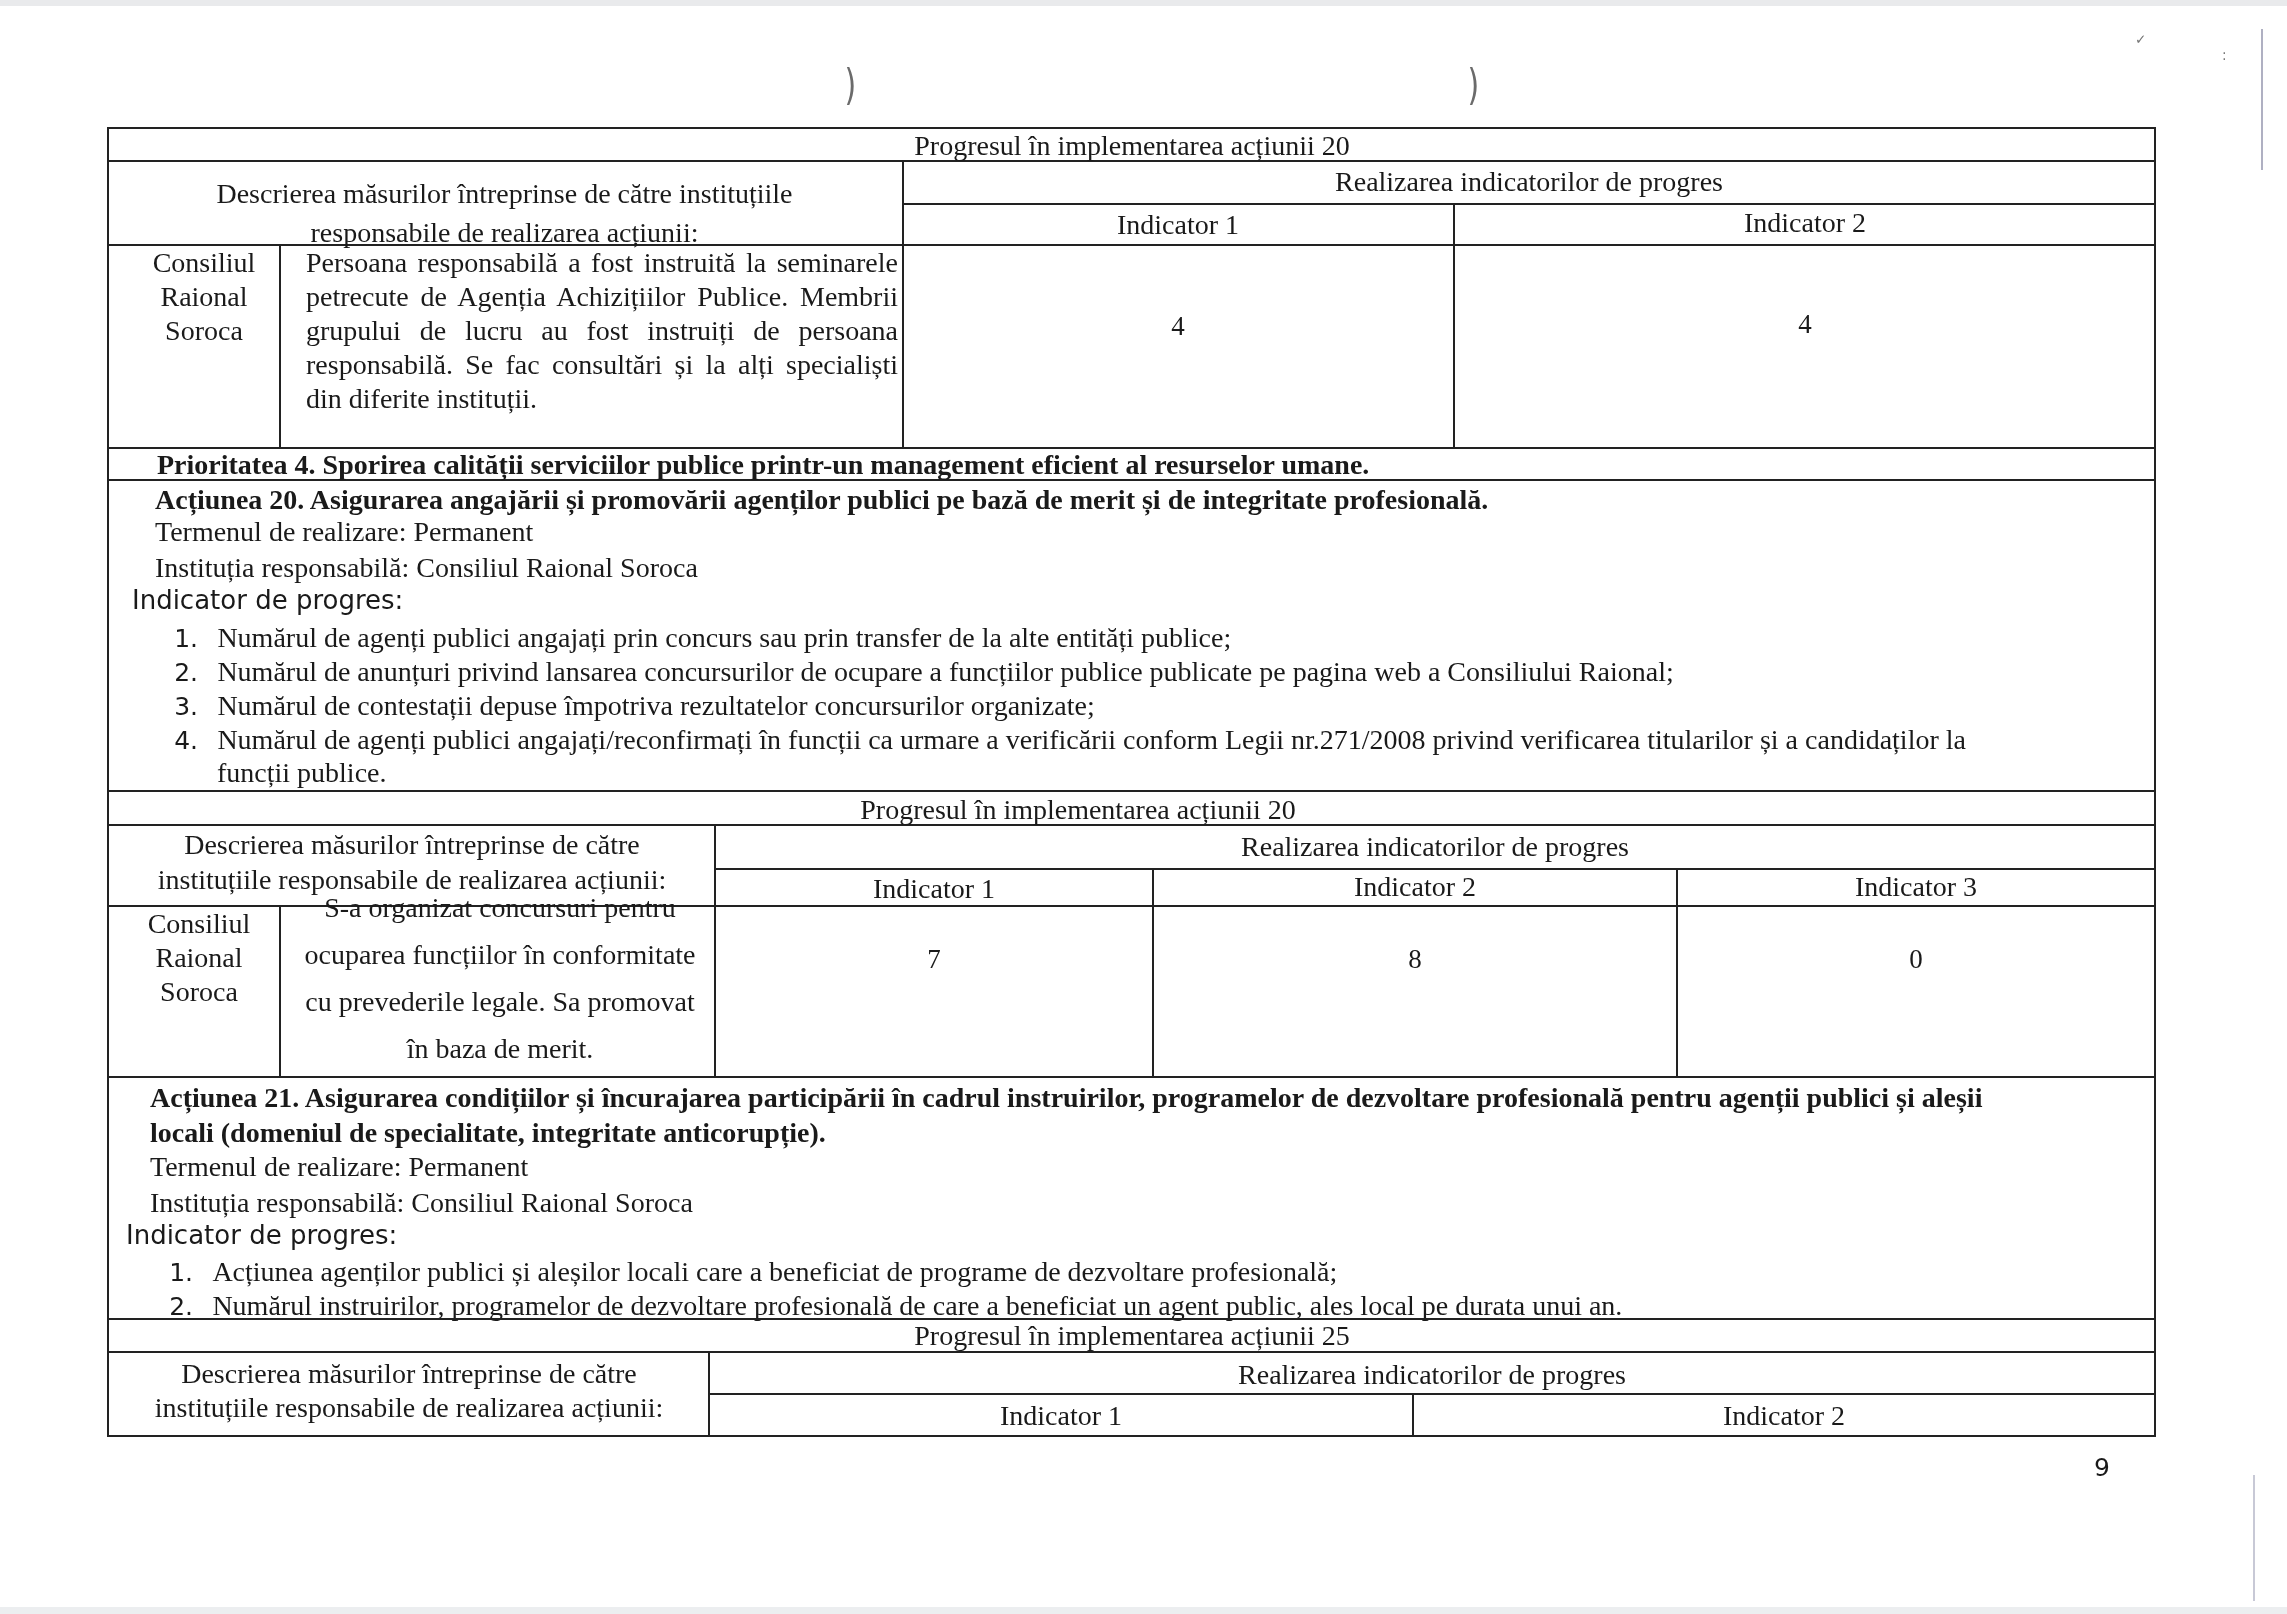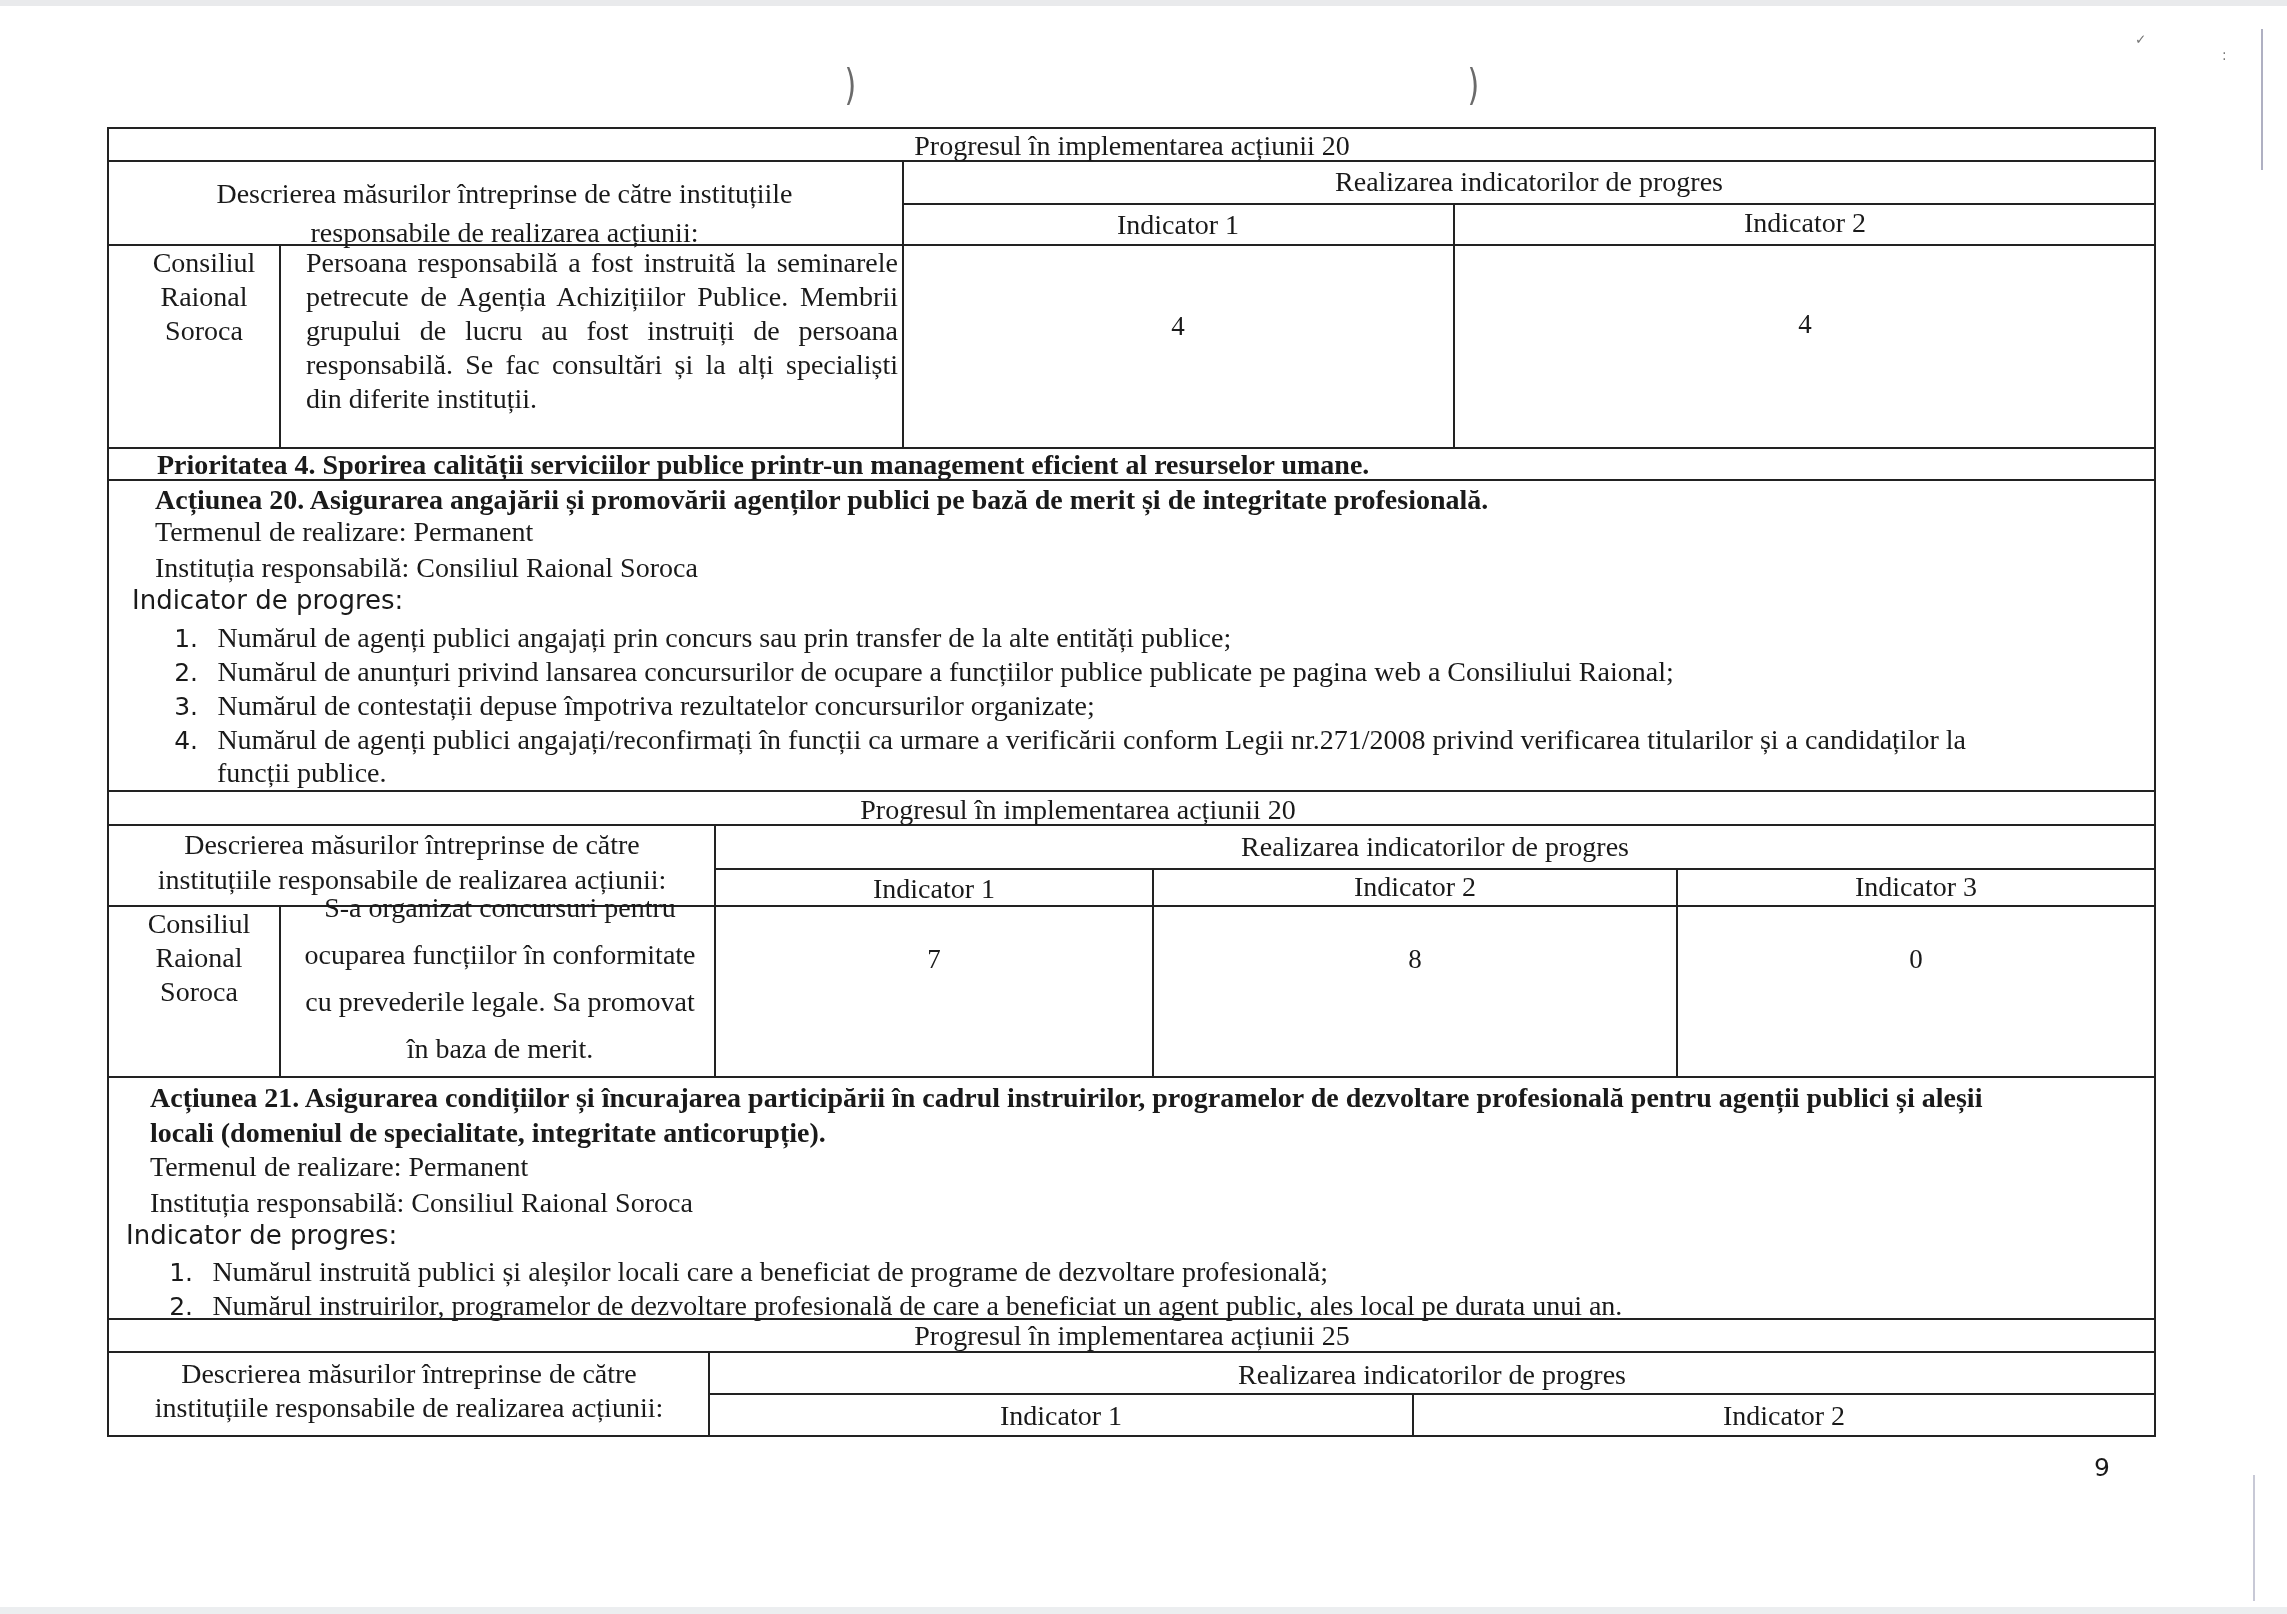--- a/index.html
+++ b/index.html
@@ -108,21 +108,21 @@
   <div class="num" style="left:1154px;top:944px;width:522px;">8</div>
   <div class="num" style="left:1678px;top:944px;width:476px;">0</div>
 </div>
 
 <div>
   <div class="t b" style="left:150px;top:1081px;">Acțiunea 21. Asigurarea condițiilor și încurajarea participării în cadrul instruirilor, programelor de dezvoltare profesională pentru agenții publici și aleșii</div>
   <div class="t b" style="left:150px;top:1116px;">locali (domeniul de specialitate, integritate anticorupție).</div>
   <div class="t" style="left:150px;top:1150px;">Termenul de realizare: Permanent</div>
   <div class="t" style="left:150px;top:1186px;">Instituția responsabilă: Consiliul Raional Soroca</div>
   <div class="t sans" style="left:126px;top:1219px;font-size:26px;">Indicator de progres:</div>
-  <div class="li" style="left:141px;top:1255px;"><span class="n">1.</span><span>Numărul instruită publici și aleșilor locali care a beneficiat de programe de dezvoltare profesională;</span></div>
+  <div class="li" style="left:141px;top:1255px;"><span class="n">1.</span><span>Acțiunea agenților publici și aleșilor locali care a beneficiat de programe de dezvoltare profesională;</span></div>
   <div class="li" style="left:141px;top:1289px;"><span class="n">2.</span><span>Numărul instruirilor, programelor de dezvoltare profesională de care a beneficiat un agent public, ales local pe durata unui an.</span></div>
 </div>
 
 <div>
   <div class="ln h" style="left:107px;top:1318px;width:2049px;"></div>
   <div class="ln h" style="left:107px;top:1351px;width:2049px;"></div>
   <div class="ln h" style="left:708px;top:1393px;width:1448px;"></div>
   <div class="ln h" style="left:107px;top:1435px;width:2049px;"></div>
   <div class="ln v" style="left:708px;top:1351px;height:85px;"></div>
   <div class="ln v" style="left:1412px;top:1393px;height:43px;"></div>

